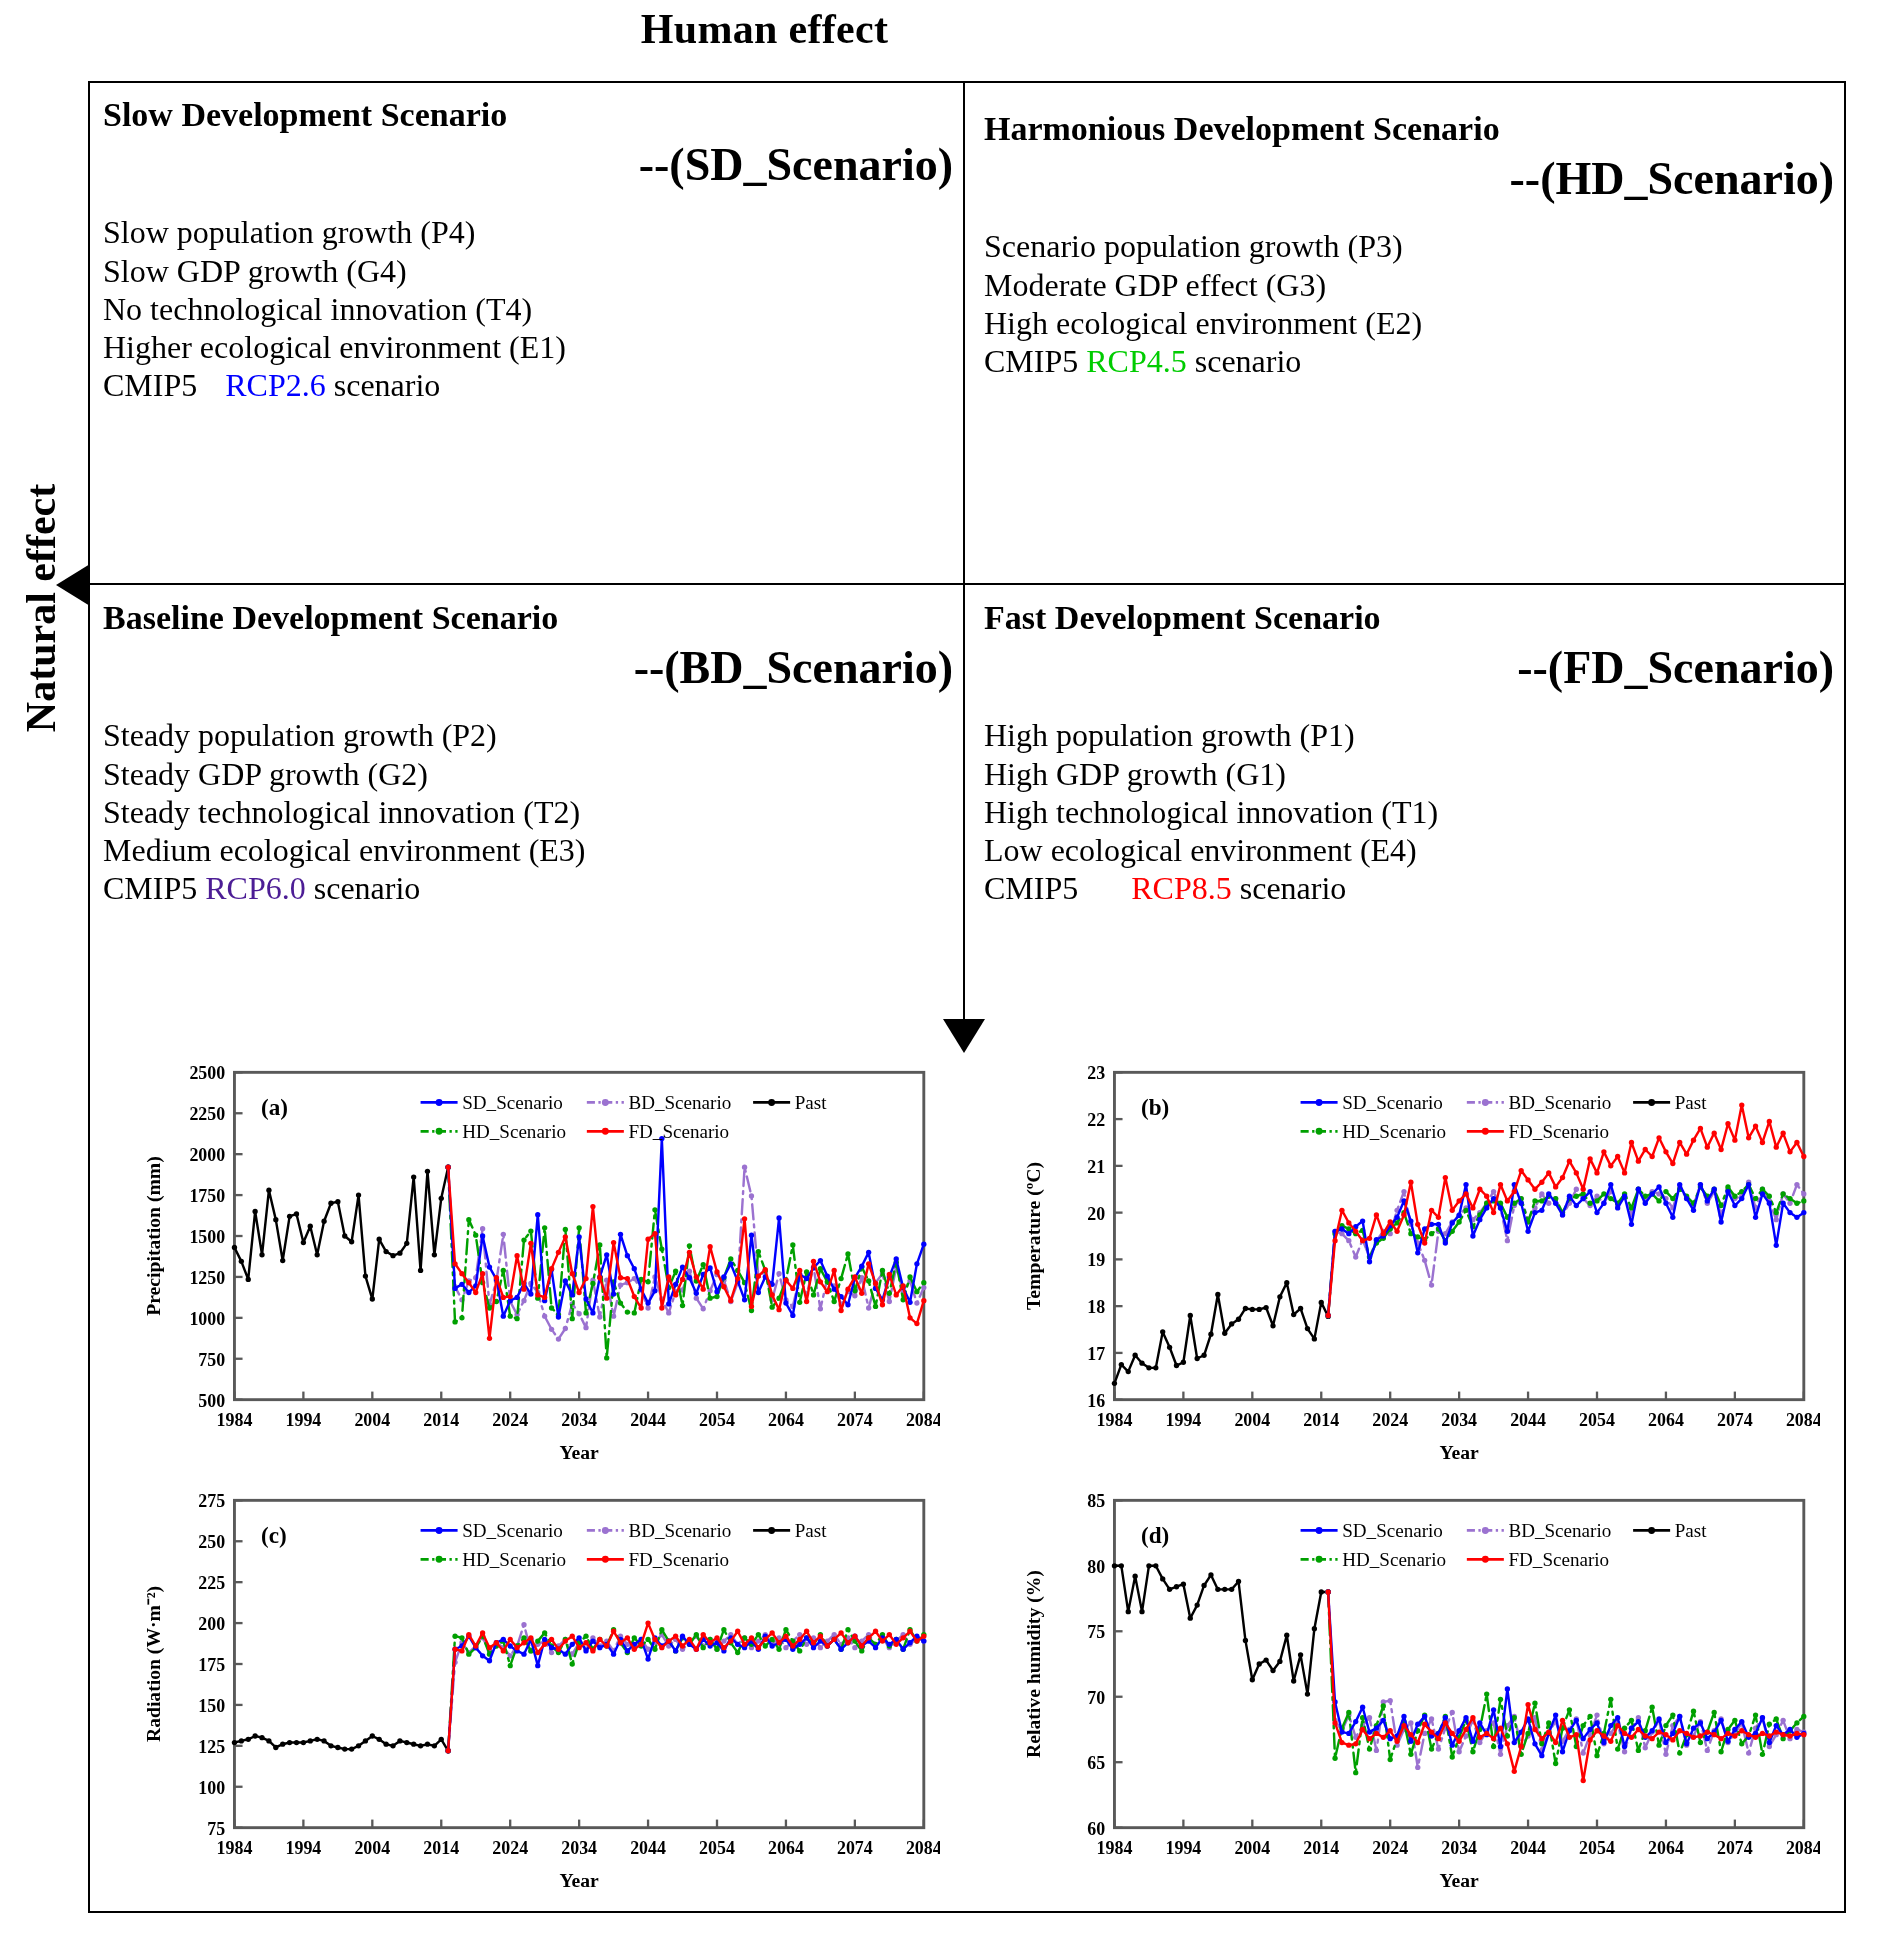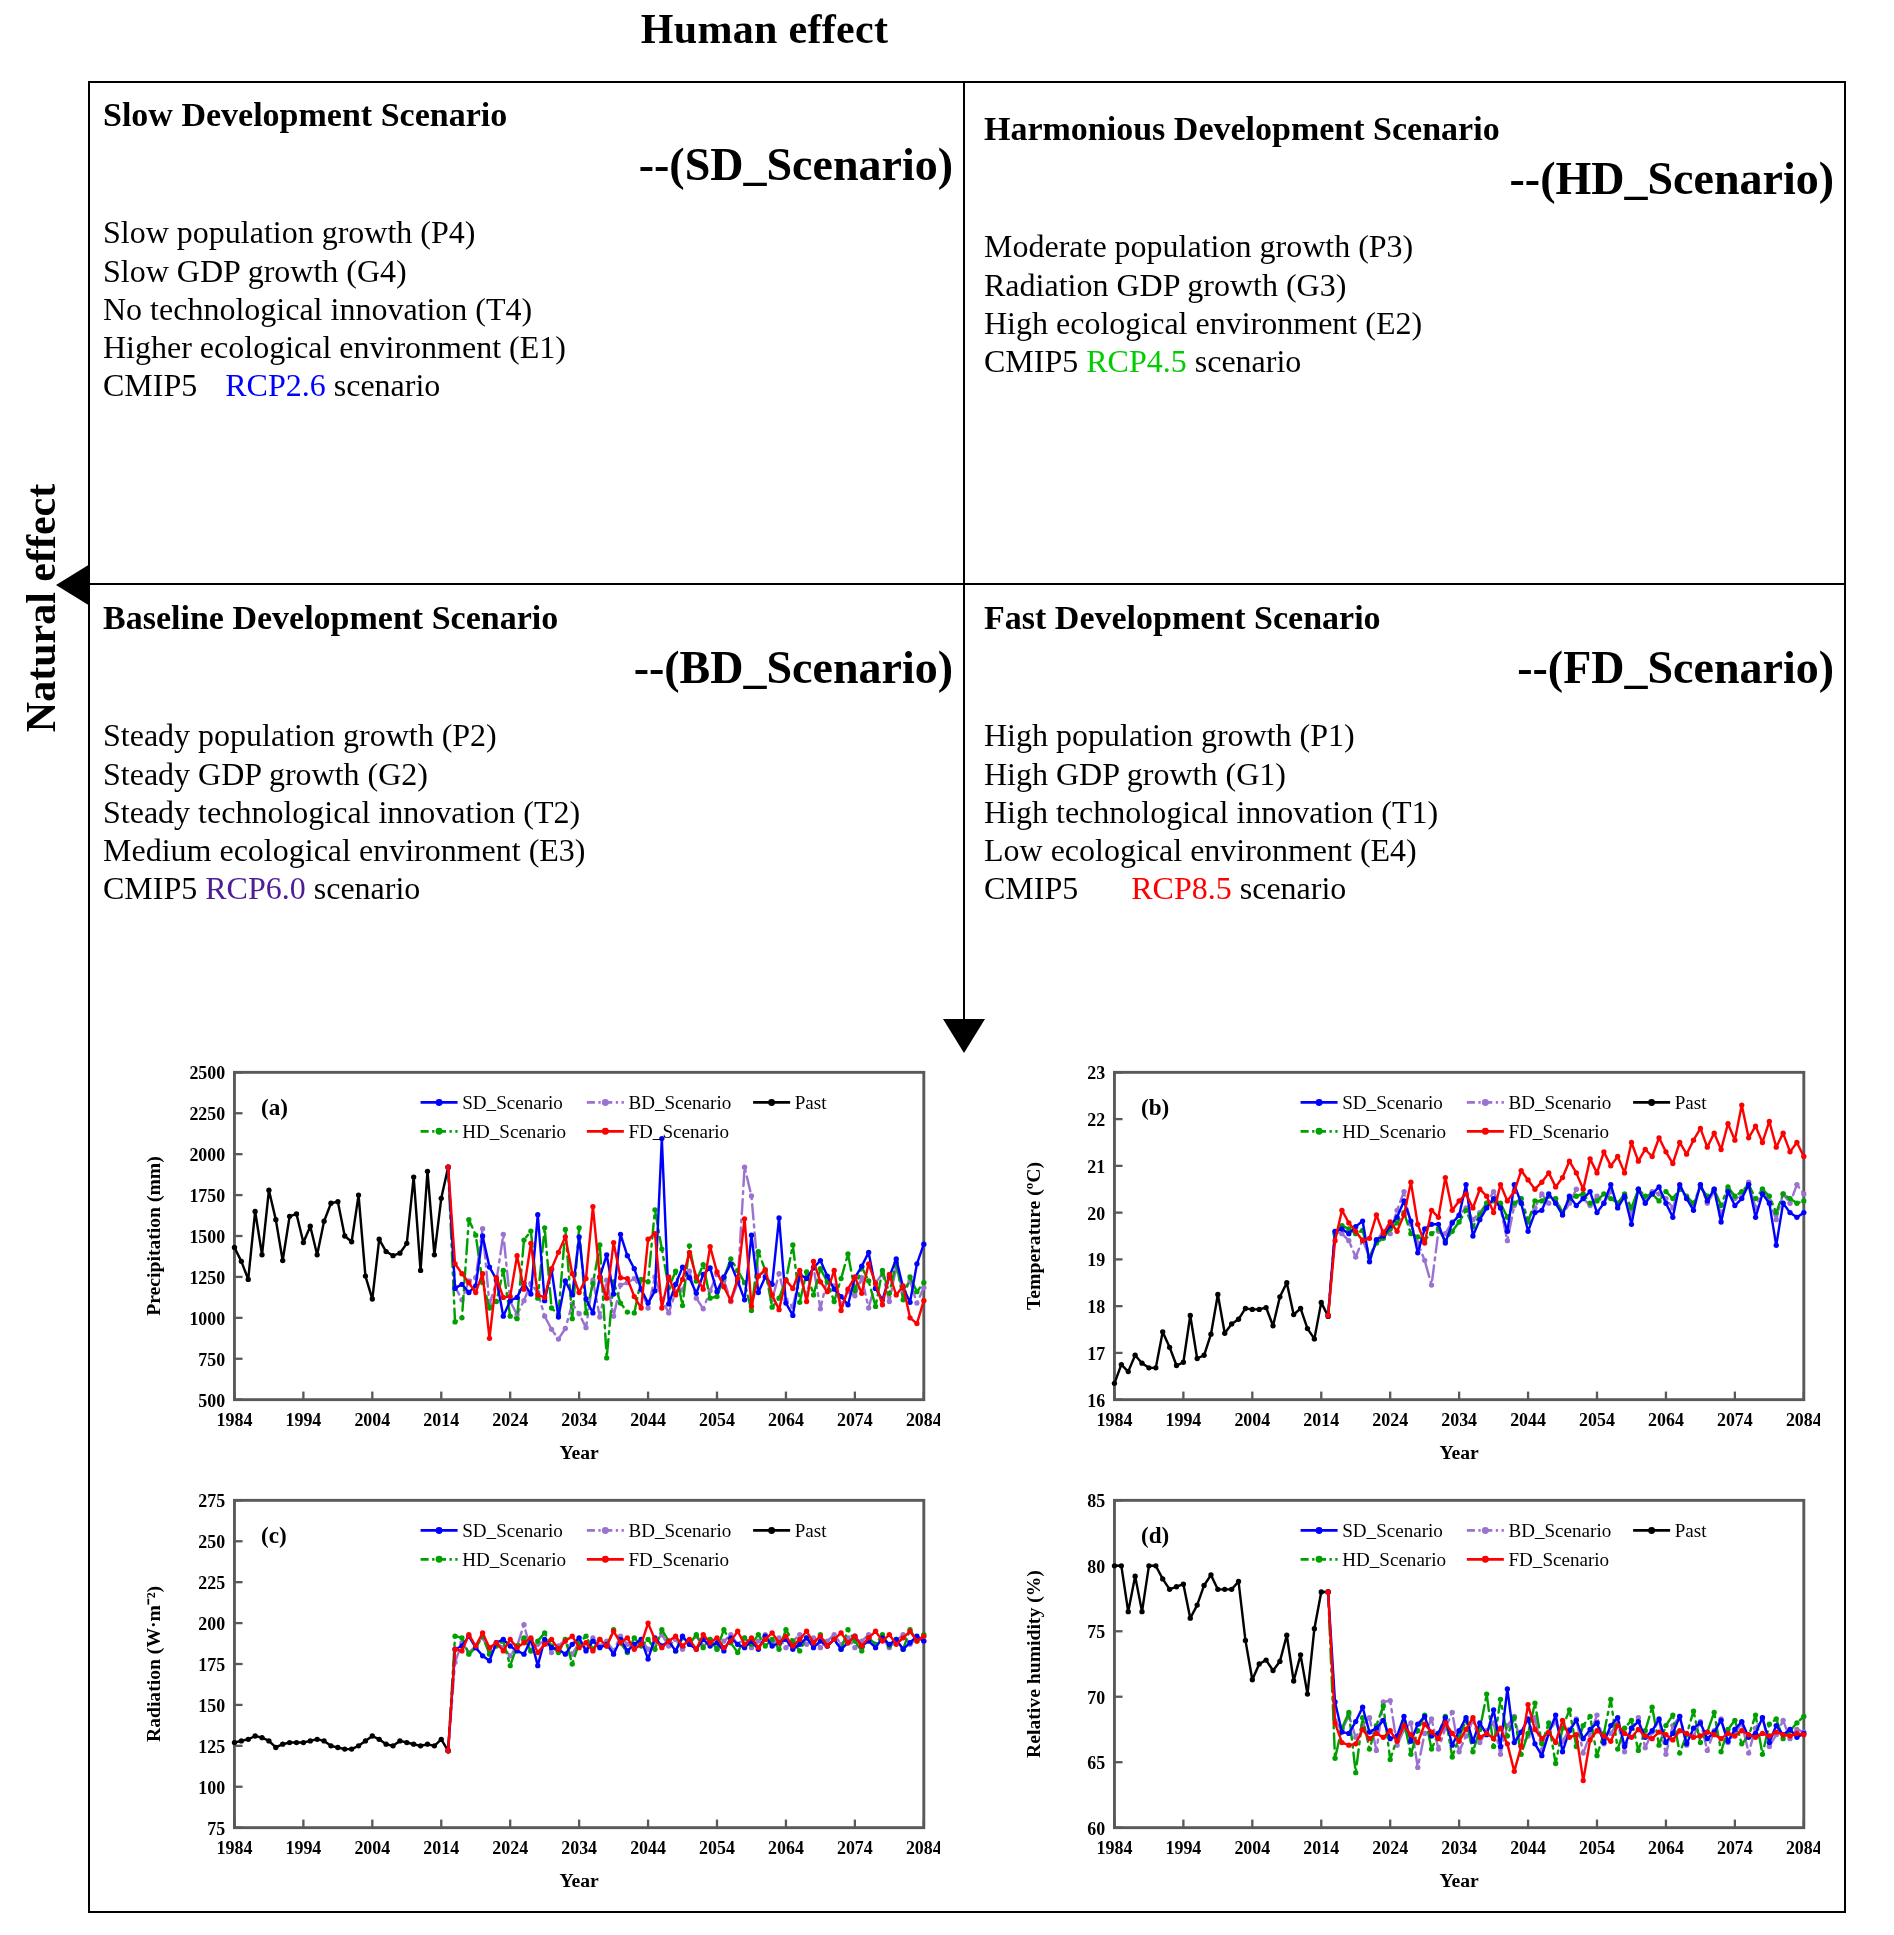--- a/index.html
+++ b/index.html
@@ -85,22 +85,22 @@
     <div class="q-item">No technological innovation (T4)</div>
     <div class="q-item">Higher ecological environment (E1)</div>
     <div class="q-item"><span>CMIP5 </span><span class="rcp" style="color: rgb(0, 0, 255); margin-left: 20px;">RCP2.6</span><span> scenario</span></div>
   </div>
 </div>
 
 <div class="quadrant" id="quad-hd">
   <div class="q-title">Harmonious Development Scenario</div>
   <div class="q-title-2">--(HD_Scenario)</div>
   <div class="q-list">
-    <div class="q-item">Moderate population growth (P3)</div>
-    <div class="q-item">Radiation GDP growth (G3)</div>
+    <div class="q-item">Scenario population growth (P3)</div>
+    <div class="q-item">Moderate GDP effect (G3)</div>
     <div class="q-item">High ecological environment (E2)</div>
     <div class="q-item"><span>CMIP5 </span><span class="rcp" style="color: rgb(0, 204, 0);">RCP4.5</span><span> scenario</span></div>
   </div>
 </div>
 
 <div class="quadrant" id="quad-bd">
   <div class="q-title">Baseline Development Scenario</div>
   <div class="q-title-2">--(BD_Scenario)</div>
   <div class="q-list">
     <div class="q-item">Steady population growth (P2)</div>

